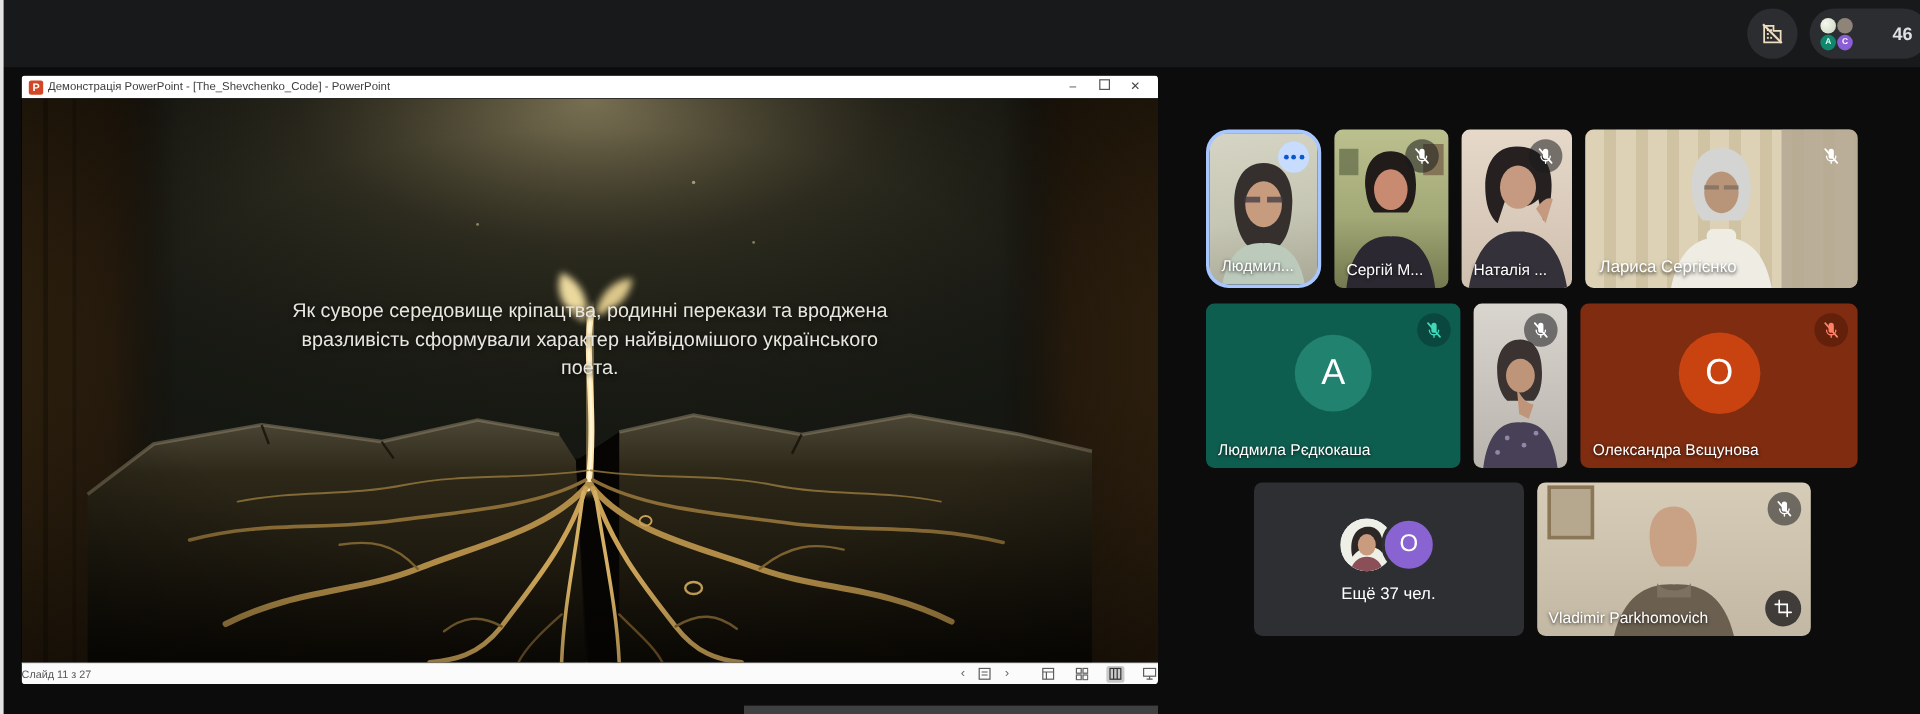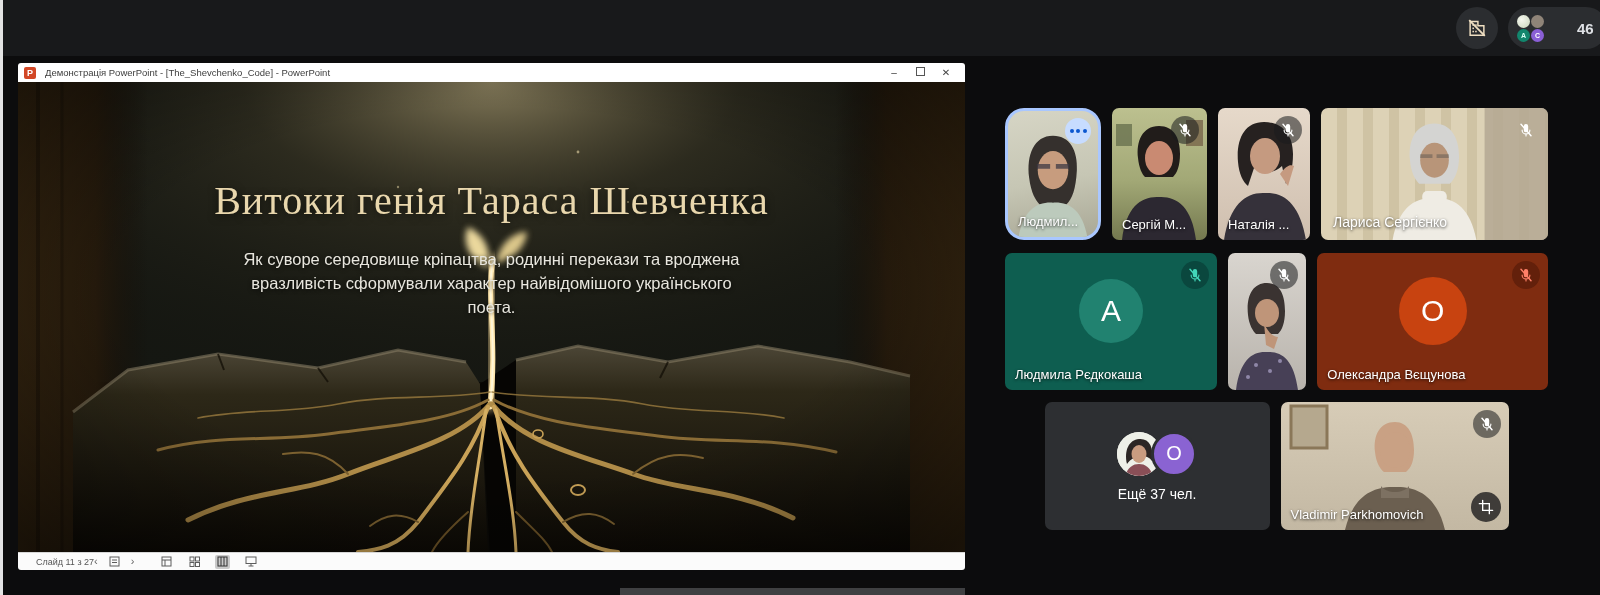--- a/index.html
+++ b/index.html
@@ -26,36 +26,36 @@
   .mini-av.m3{left:0;bottom:0;background:#12866d;color:#d9fff4;}
   .mini-av.m4{right:0;bottom:0;background:#8a5fd6;}
   .count-num{margin-left:9px;color:#dfe1e5;font-size:15px;font-weight:700;}
 
   
   .ppt-window{position:absolute;left:18px;top:63px;width:947px;height:507px;background:#000;
               border-radius:3px;overflow:hidden;}
   .ppt-titlebar{height:19px;background:#ffffff;display:flex;align-items:center;padding:0 6px;box-sizing:border-box;}
   .ppt-icon{width:12px;height:12px;border-radius:2px;background:#d24726;color:#fff;font-size:9px;font-weight:700;
             display:flex;align-items:center;justify-content:center;flex:none;}
-  .ppt-title{margin-left:9px;font-size:9.5px;color:#3d3d3d;white-space:nowrap;}
+  .ppt-title{margin-left:4px;font-size:9.5px;color:#3d3d3d;white-space:nowrap;}
   .win-controls{margin-left:auto;display:flex;align-items:center;gap:0;}
   .win-controls span{width:26px;text-align:center;font-size:10px;color:#444;line-height:19px;}
   .restore-box{display:inline-block;}
   .restore-box i{display:inline-block;width:7px;height:7px;border:1px solid #555;}
 
   .slide{position:relative;width:947px;height:470px;background:#0b0a07;overflow:hidden;}
   .slide-art{position:absolute;left:0;top:0;width:100%;height:100%;}
   .slide-title{position:absolute;top:95px;left:0;width:100%;text-align:center;
                font-family:"Liberation Serif","DejaVu Serif",serif;font-size:40px;color:#e9d7ad;
                letter-spacing:1px;text-shadow:0 2px 8px rgba(0,0,0,.6);}
   .slide-subtitle{position:absolute;top:166px;left:50%;transform:translateX(-50%);width:520px;
                   text-align:center;font-size:16.5px;line-height:1.45;color:#e8e6de;
                   text-shadow:0 1px 4px rgba(0,0,0,.7);}
   .ppt-statusbar{height:18px;background:#fbfbfb;border-top:1px solid #d7d7d7;display:flex;align-items:center;
-                 padding:0 18px;box-sizing:border-box;}
+                 justify-content:space-between;padding:0 0;box-sizing:border-box;}
   .slide-counter{font-size:9px;color:#555;}
   .status-icons{display:flex;align-items:center;gap:13px;}
   .status-icons .nav{display:flex;align-items:center;gap:9px;margin-right:12px;}
   .status-icons span.glyph{font-size:11px;color:#666;line-height:1;}
   .view-ic{display:flex;align-items:center;justify-content:center;width:15px;height:14px;color:#5c5c5c;}
   .view-ic.active{background:#c9c9c9;border-radius:2px;color:#333;}
 
   
   .tiles{position:absolute;left:1005px;top:108px;width:543px;}
   .trow{display:flex;gap:11px;}
@@ -235,21 +235,20 @@
           <path d="M545 440 C565 428 580 430 596 442" stroke="#7c6130" stroke-width="2"></path>
           <path d="M450 430 C432 446 420 458 414 470" stroke="#6b5226" stroke-width="2"></path>
           <path d="M498 430 C516 448 528 458 534 470" stroke="#6b5226" stroke-width="2"></path>
           <path d="M472 310 C420 318 370 312 320 322 C270 332 230 326 180 336" stroke="#93753c" stroke-width="1.6" opacity="0.85"></path>
           <path d="M474 310 C525 318 575 312 625 322 C675 332 715 326 766 336" stroke="#93753c" stroke-width="1.6" opacity="0.85"></path>
           <ellipse cx="560" cy="408" rx="7" ry="5" stroke="#c9a257" stroke-width="2"></ellipse>
           <ellipse cx="520" cy="352" rx="5" ry="4" stroke="#c9a257" stroke-width="1.6"></ellipse>
         </g>
         <rect width="947" height="470" fill="url(#vig)"></rect>
       </svg>
-      <div class="slide-title">Витоки генія Тараса Шевченка</div>
       <div class="slide-subtitle">Як суворе середовище кріпацтва, родинні перекази та вроджена вразливість сформували характер найвідомішого українського поета.</div>
     </div>
 
     <div class="ppt-statusbar">
       <span class="slide-counter">Слайд 11 з 27</span>
       <div class="status-icons">
         <div class="nav">
           <span class="glyph">‹</span>
           <span class="view-ic">
             <svg width="11" height="11" viewBox="0 0 11 11">

